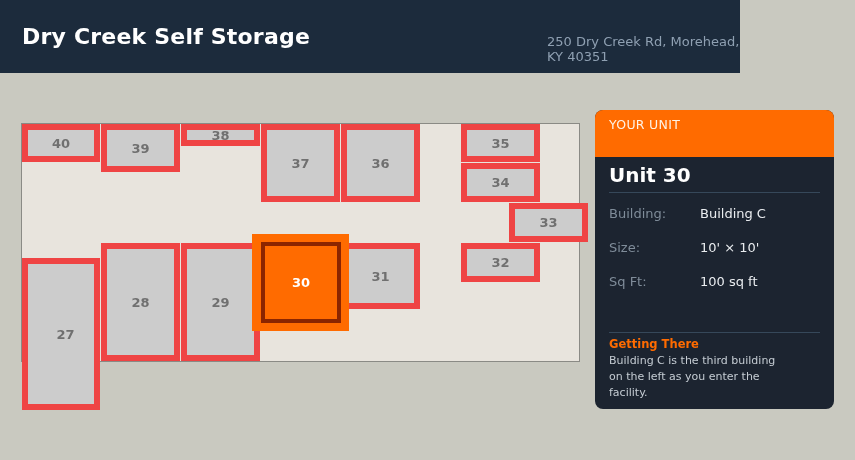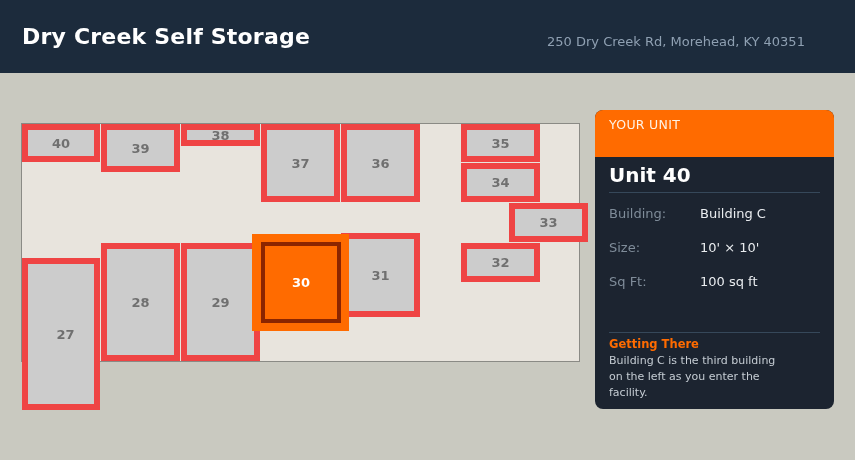--- a/index.html
+++ b/index.html
@@ -1,18 +1,18 @@
 <!DOCTYPE html>
 <html><head>
   <meta charset="utf-8">
   <style>
     * { box-sizing: border-box; margin: 0; padding: 0; }
     html, body { width: 855px; height: 460px; overflow: hidden; }
     body { background: #c9c9c0; font-family: "DejaVu Sans", sans-serif; position: relative; }
-    .header { position: absolute; left: 0; top: 0; width: 855px; height: 73px; background: #1c2b3c; text-align: center; }
+    .header { position: absolute; left: 0; top: 0; width: 740px; height: 73px; background: #1c2b3c; }
     .title { position: absolute; left: 22px; top: 24px; font-size: 22px; font-weight: bold; color: #ffffff; letter-spacing: 0.2px; }
     .address { position: absolute; left: 547px; top: 34px; font-size: 13px; color: #8fa0b2; }
 
     .map { position: absolute; left: 21px; top: 123px; width: 559px; height: 239px; background: #e8e4dd; border: 1px solid #8a8a85; }
     .unit { position: absolute; background: #cccccc; border: 6px solid #ef4444; color: #707070; font-weight: bold; font-size: 13px; display: flex; align-items: center; justify-content: center; cursor: pointer; }
     .unit.selected { background: #ff6b00; border: 4px solid #8b2500; color: #ffffff; text-align: center; }
     .highlight { position: absolute; background: #ff6b00; }
 
     .panel { position: absolute; left: 595px; top: 110px; width: 239px; height: 299px; background: #1c2430; border-radius: 8px; overflow: hidden; }
     .panel-head { height: 47px; background: #ff6b00; padding: 7px 14px; }
@@ -39,34 +39,34 @@
   <div class="unit" style="left:79px;top:0px;width:79px;height:48px;">39</div>
   <div class="unit" style="left:159px;top:0px;width:79px;height:22px;">38</div>
   <div class="unit" style="left:239px;top:0px;width:79px;height:78px;">37</div>
   <div class="unit" style="left:319px;top:0px;width:79px;height:78px;">36</div>
 
   <div class="unit" style="left:439px;top:0px;width:79px;height:38px;">35</div>
   <div class="unit" style="left:439px;top:39px;width:79px;height:39px;">34</div>
   <div class="unit" style="left:439px;top:79px;width:79px;height:39px;margin-left:48px;">33</div>
   <div class="unit" style="left:439px;top:119px;width:79px;height:39px;">32</div>
 
-  <div class="unit" style="left:319px;top:109px;width:79px;height:84px;">31</div>
+  <div class="unit" style="left:319px;top:119px;width:79px;height:66px;">31</div>
   <div class="unit" style="left:159px;top:119px;width:79px;height:118px;">29</div>
   <div class="unit" style="left:79px;top:119px;width:79px;height:118px;text-align:center;">28</div>
   <div class="unit" style="left:0px;top:134px;width:78px;height:152px;padding-left:9px;">27</div>
 
   <div class="highlight" style="left:230px;top:110px;width:97px;height:97px;"></div>
   <div class="unit selected" style="left:239px;top:118px;width:80px;height:81px;">30</div>
 </div>
 
 <div class="panel">
   <div class="panel-head">
     <div class="panel-label">YOUR UNIT</div>
   </div>
-  <div class="unit-name">Unit 40</div>
+  <div class="unit-name">Unit 30</div>
   <div class="divider" style="top:82px;"></div>
 
   <div class="row" style="top:96px;">
     <span class="k">Building:</span>
     <span class="v">Building C</span>
   </div>
   <div class="row" style="top:130px;">
     <span class="k">Size:</span>
     <span class="v">10' × 10'</span>
   </div>

